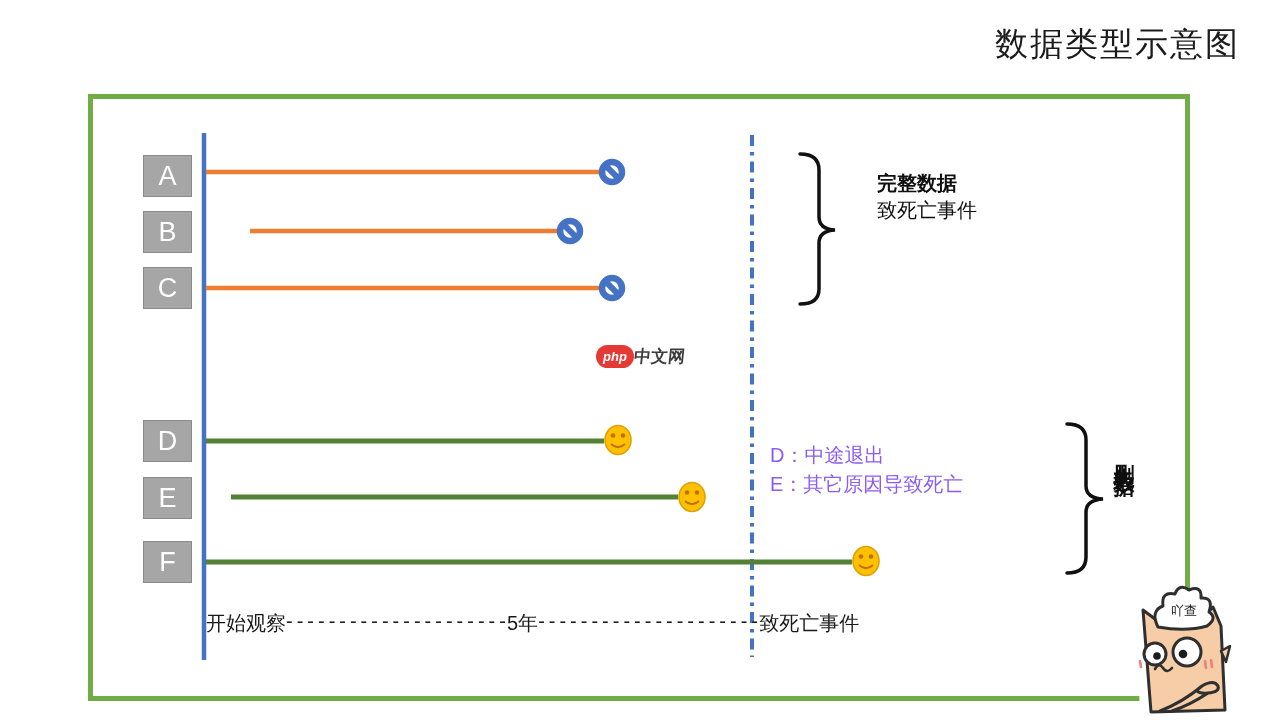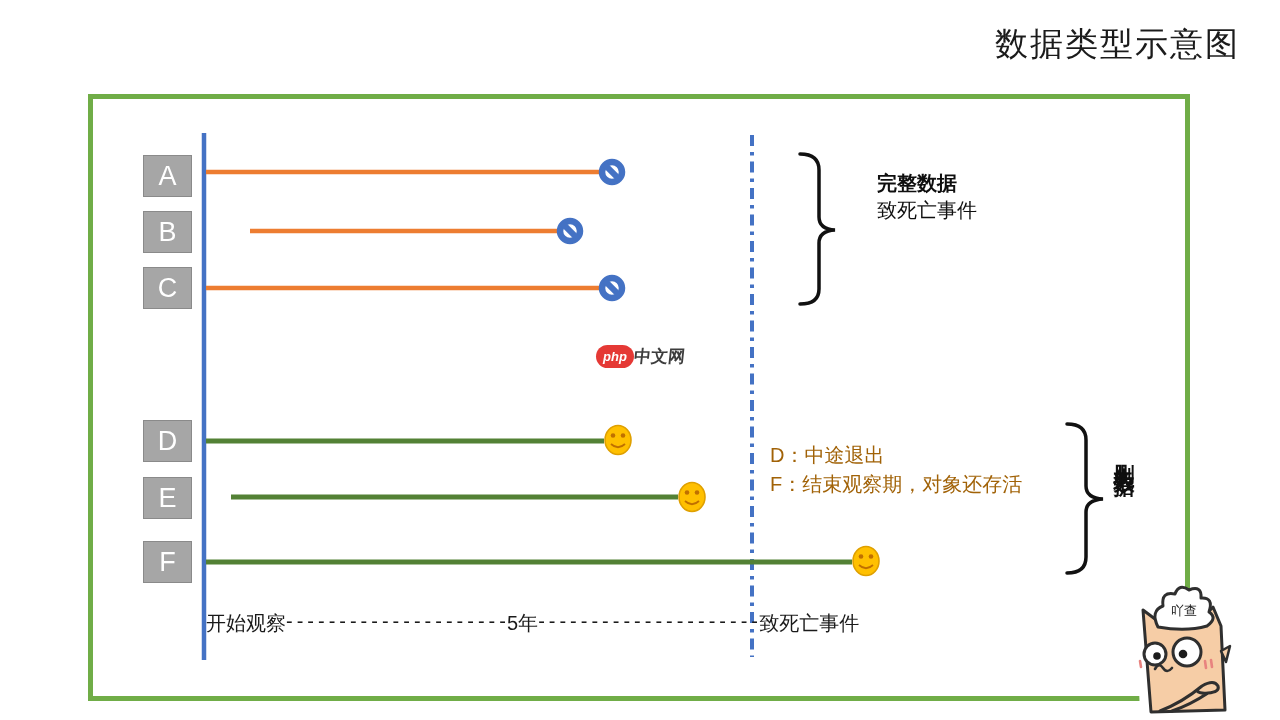--- a/index.html
+++ b/index.html
@@ -8,21 +8,21 @@
   .title{position:absolute;top:22px;left:0;width:1240px;text-align:right;
          font-size:33px;letter-spacing:2px;color:#1b1b1b;}
   .frame{position:absolute;left:88px;top:94px;width:1102px;height:607px;
          box-sizing:border-box;border:5px solid #70AD47;}
   .gfx{position:absolute;left:0;top:0;}
   .rowbox{position:absolute;left:143px;width:49px;height:42px;background:#A6A6A6;
           border:1.5px solid #8a8a8a;box-sizing:border-box;color:#fff;font-size:27px;
           display:flex;align-items:center;justify-content:center;}
   .note{position:absolute;left:869px;top:170px;font-size:20px;line-height:27px;color:#0f0f0f;margin-left:8px;}
   .note .heading{font-weight:bold;}
-  .legend{position:absolute;left:770px;top:441px;font-size:20px;line-height:29px;color:#a16207;}
+  .legend{position:absolute;left:770px;top:441px;font-size:20px;line-height:29px;color:#8b5cf6;}
   .vlabel{position:absolute;left:1110px;top:447px;writing-mode:vertical-rl;text-orientation:upright;
           font-weight:bold;font-size:21px;letter-spacing:4px;color:#0f0f0f;}
   .timeline{position:absolute;left:206px;top:610px;display:flex;align-items:flex-start;
             font-size:20px;color:#1a1a1a;white-space:nowrap;}
   .timeline .dashes{display:inline-block;width:221px;overflow:hidden;letter-spacing:4px;}
   .watermark{position:absolute;left:596px;top:345px;display:flex;align-items:flex-start;}
   .wm-badge{width:38px;height:23px;border-radius:12px;background:#E53935;color:#fff;
             font-size:13px;font-style:italic;font-weight:bold;
             display:flex;align-items:center;justify-content:center;}
   .wm-name{font-size:17px;font-weight:bold;color:#3d3d3d;transform:skewX(-6deg);}
@@ -81,21 +81,21 @@
   <div class="rowbox" style="top:477px">E</div>
   <div class="rowbox" style="top:541px">F</div>
 
   <div class="note">
     <div class="heading">完整数据</div>
     <div>致死亡事件</div>
   </div>
 
   <div class="legend">
     <div>D：中途退出</div>
-    <div>F：结束观察期，对象还存活</div>
+    <div>E：其它原因导致死亡</div>
   </div>
 
   <div class="vlabel">删失数据</div>
 
   <div class="timeline">
     <span>开始观察</span>
     <span class="dashes">------------------------</span>
     <span>5年</span>
     <span class="dashes">------------------------</span>
     <span>致死亡事件</span>

